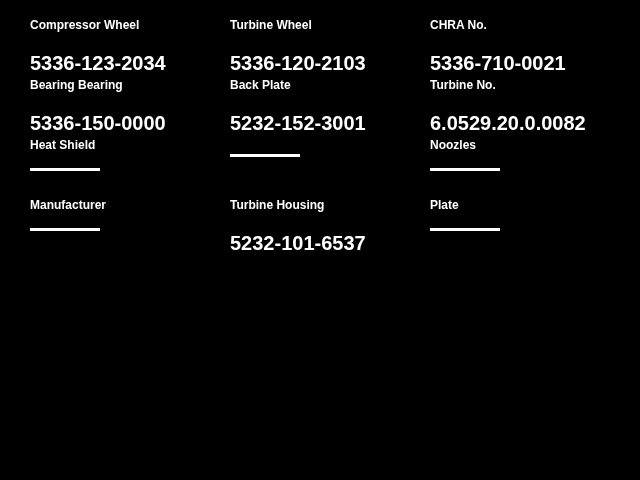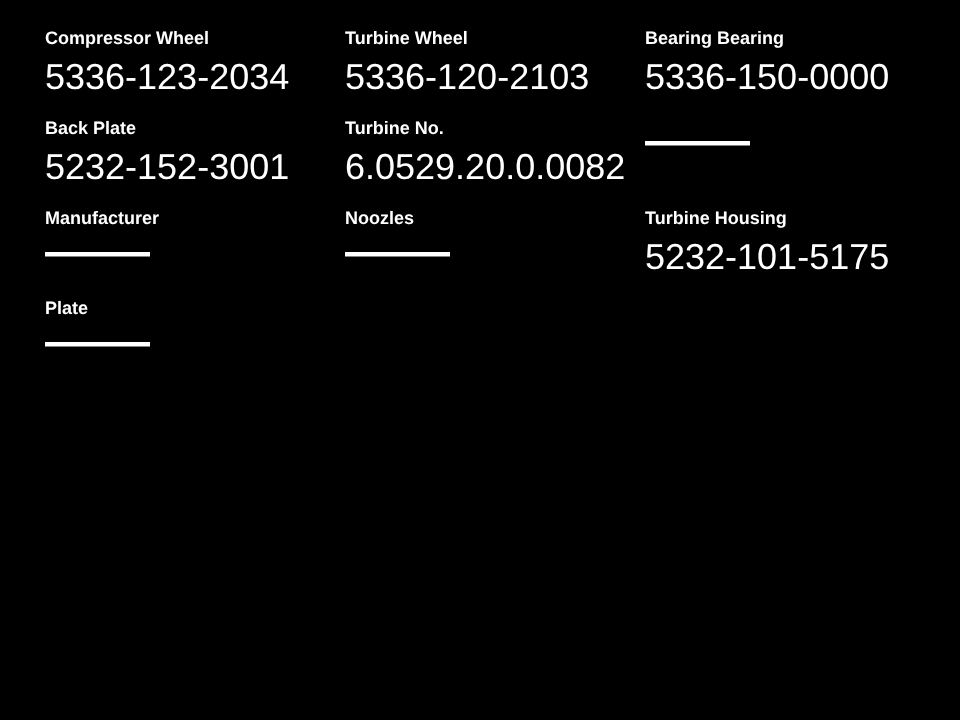--- a/index.html
+++ b/index.html
@@ -27,25 +27,25 @@
     display: block;
   }
   .label {
     font-size: 12px;
     line-height: 14px;
     font-weight: bold;
     color: #ffffff;
     white-space: nowrap;
   }
   .value {
-    font-size: 24px;
+    font-size: 20px;
     line-height: 24px;
-    font-weight: normal;
+    font-weight: bold;
     color: #ffffff;
-    margin-top: 8px;
+    margin-top: 19px;
     white-space: nowrap;
     letter-spacing: 0px;
   }
   .empty-line {
     width: 70px;
     height: 3px;
     background: #ffffff;
     margin-top: 16px;
   }
 </style>
@@ -56,44 +56,52 @@
   <div class="fields-grid">
       <div class="cell">
         <div class="label">Compressor Wheel</div>
         <div class="value">5336-123-2034</div>
       </div>
       <div class="cell">
         <div class="label">Turbine Wheel</div>
         <div class="value">5336-120-2103</div>
       </div>
       <div class="cell">
+        <div class="label">CHRA No.</div>
+        <div class="value">5336-710-0021</div>
+      </div>
+      <div class="cell">
         <div class="label">Bearing Bearing</div>
         <div class="value">5336-150-0000</div>
       </div>
       <div class="cell">
         <div class="label">Back Plate</div>
         <div class="value">5232-152-3001</div>
       </div>
       <div class="cell">
         <div class="label">Turbine No.</div>
         <div class="value">6.0529.20.0.0082</div>
       </div>
       <div class="cell">
+        <div class="label">Heat Shield</div>
+        <div class="empty-line" style="background: rgb(255, 255, 255);"></div>
+      </div>
+      <div class="cell">
+        <div class="empty-line" style="background: rgb(255, 255, 255);"></div>
+      </div>
+      <div class="cell">
+        <div class="label">Noozles</div>
         <div class="empty-line" style="background: rgb(255, 255, 255);"></div>
       </div>
       <div class="cell">
         <div class="label">Manufacturer</div>
         <div class="empty-line" style="background: rgb(255, 255, 255);"></div>
       </div>
       <div class="cell">
-        <div class="label">Noozles</div>
-        <div class="empty-line" style="background: rgb(255, 255, 255);"></div>
-      </div>
-      <div class="cell">
         <div class="label">Turbine Housing</div>
-        <div class="value">5232-101-5175</div>
+        <div class="value">5232-101-6537</div>
       </div>
       <div class="cell">
         <div class="label">Plate</div>
         <div class="empty-line" style="background: rgb(255, 255, 255);"></div>
       </div>
     </div>
 </div>
 
 </body></html>

